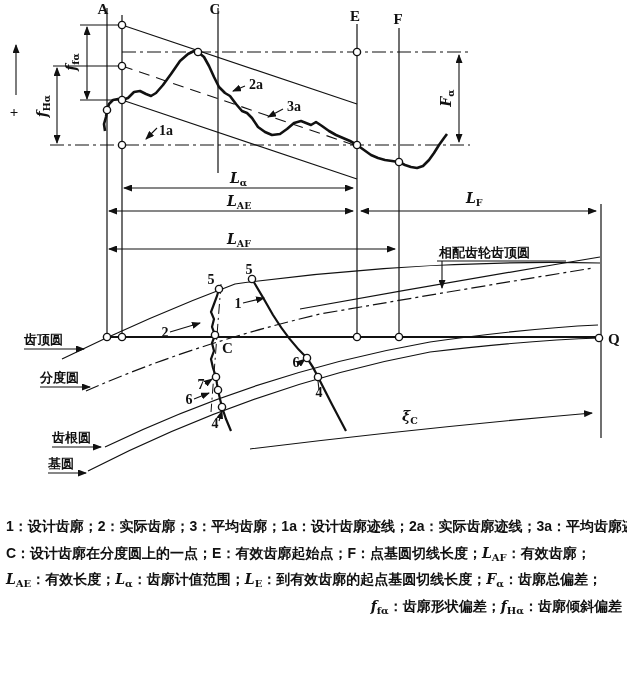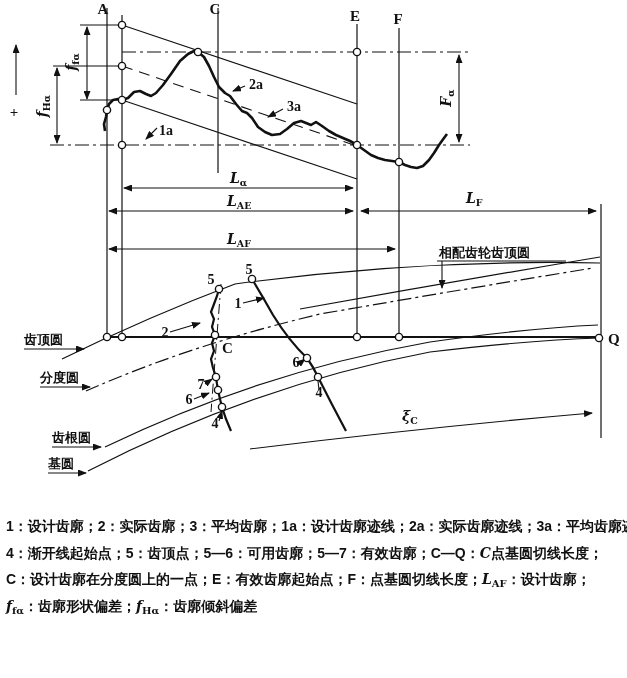--- a/index.html
+++ b/index.html
@@ -8,21 +8,21 @@
   svg{position:absolute;top:0;left:0;}
   svg text{fill:#111;}
   .cjk{font-family:"Liberation Sans",sans-serif;font-weight:700;font-size:13px;}
   .rom{font-family:"Liberation Serif",serif;font-weight:700;font-size:15px;}
   .num{font-family:"Liberation Serif",serif;font-weight:700;font-size:14px;}
   .math{font-family:"DejaVu Serif",serif;font-style:italic;font-weight:700;font-size:14px;}
   .mathsub{font-family:"DejaVu Serif",serif;font-style:normal;font-weight:700;font-size:9.5px;}
   .legend{position:absolute;top:513px;left:6px;width:616px;font-size:14px;font-weight:600;
           line-height:26.6px;color:#111;letter-spacing:0px;}
   .legend-line{white-space:nowrap;}
-  .legend-line.center{text-align:left;}
+  .legend-line.center{text-align:right;}
   .legend i{font-family:"DejaVu Serif",serif;font-style:italic;font-weight:700;}
   .legend sub{font-family:"DejaVu Serif",serif;font-size:10px;line-height:0;vertical-align:-3px;}
 </style>
 </head>
 <body>
 
 <div class="stage">
 
 <svg width="627" height="510" viewBox="0 0 627 510">
   <defs>
@@ -179,18 +179,18 @@
 
   <text class="cjk" x="24" y="344">齿顶圆</text>
   <text class="cjk" x="40" y="382">分度圆</text>
   <text class="cjk" x="52" y="442">齿根圆</text>
   <text class="cjk" x="48" y="468">基圆</text>
   <text class="cjk" x="439" y="257">相配齿轮齿顶圆</text>
 </svg>
 
 <div class="legend">
       <div class="legend-line"><span>1：设计齿廓；2：实际齿廓；3：平均齿廓；1a：设计齿廓迹线；2a：实际齿廓迹线；3a：平均齿廓迹线；</span></div>
-      <div class="legend-line"><span>4：渐开线起始点；5：齿顶点；5—6：可用齿廓；5—7：有效齿廓；C—Q：</span><i>C</i><span>点基圆切线长度；</span></div>
-      <div class="legend-line"><span>C：设计齿廓在分度圆上的一点；E：有效齿廓起始点；F：点基圆切线长度；</span><i>L</i><sub>AF</sub><span>：设计齿廓；</span></div>
+      <div class="legend-line"><span>C：设计齿廓在分度圆上的一点；E：有效齿廓起始点；F：点基圆切线长度；</span><i>L</i><sub>AF</sub><span>：有效齿廓；</span></div>
+      <div class="legend-line"><i>L</i><sub>AE</sub><span>：有效长度；</span><i>L</i><sub>α</sub><span>：齿廓计值范围；</span><i>L</i><sub>E</sub><span>：到有效齿廓的起点基圆切线长度；</span><i>F</i><sub>α</sub><span>：齿廓总偏差；</span></div>
       <div class="legend-line center"><i>f</i><sub>fα</sub><span>：齿廓形状偏差；</span><i>f</i><sub>Hα</sub><span>：齿廓倾斜偏差</span></div>
     </div>
 
 </div>
 
 </body></html>

